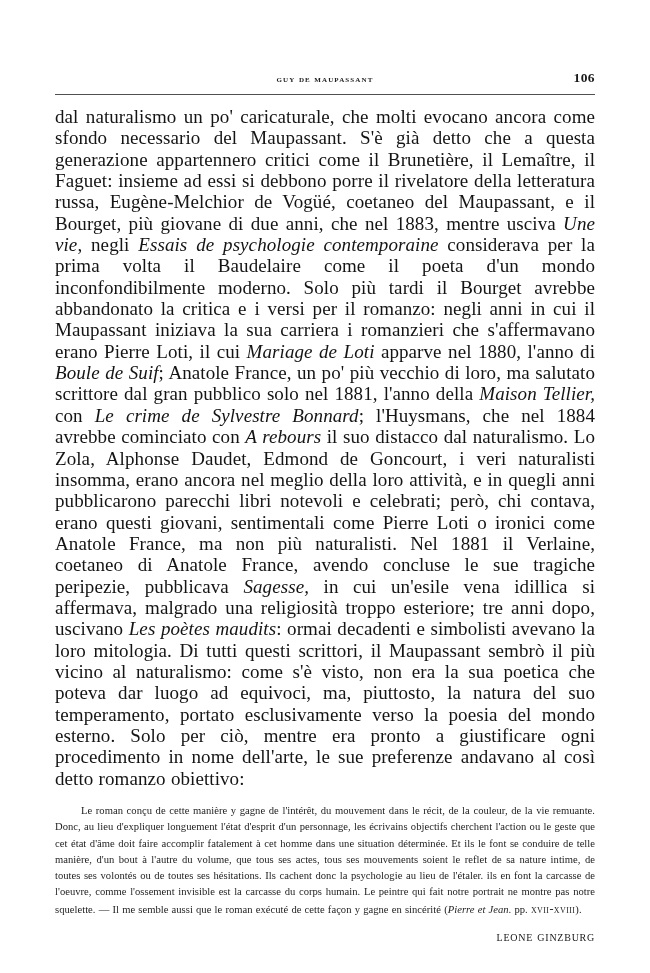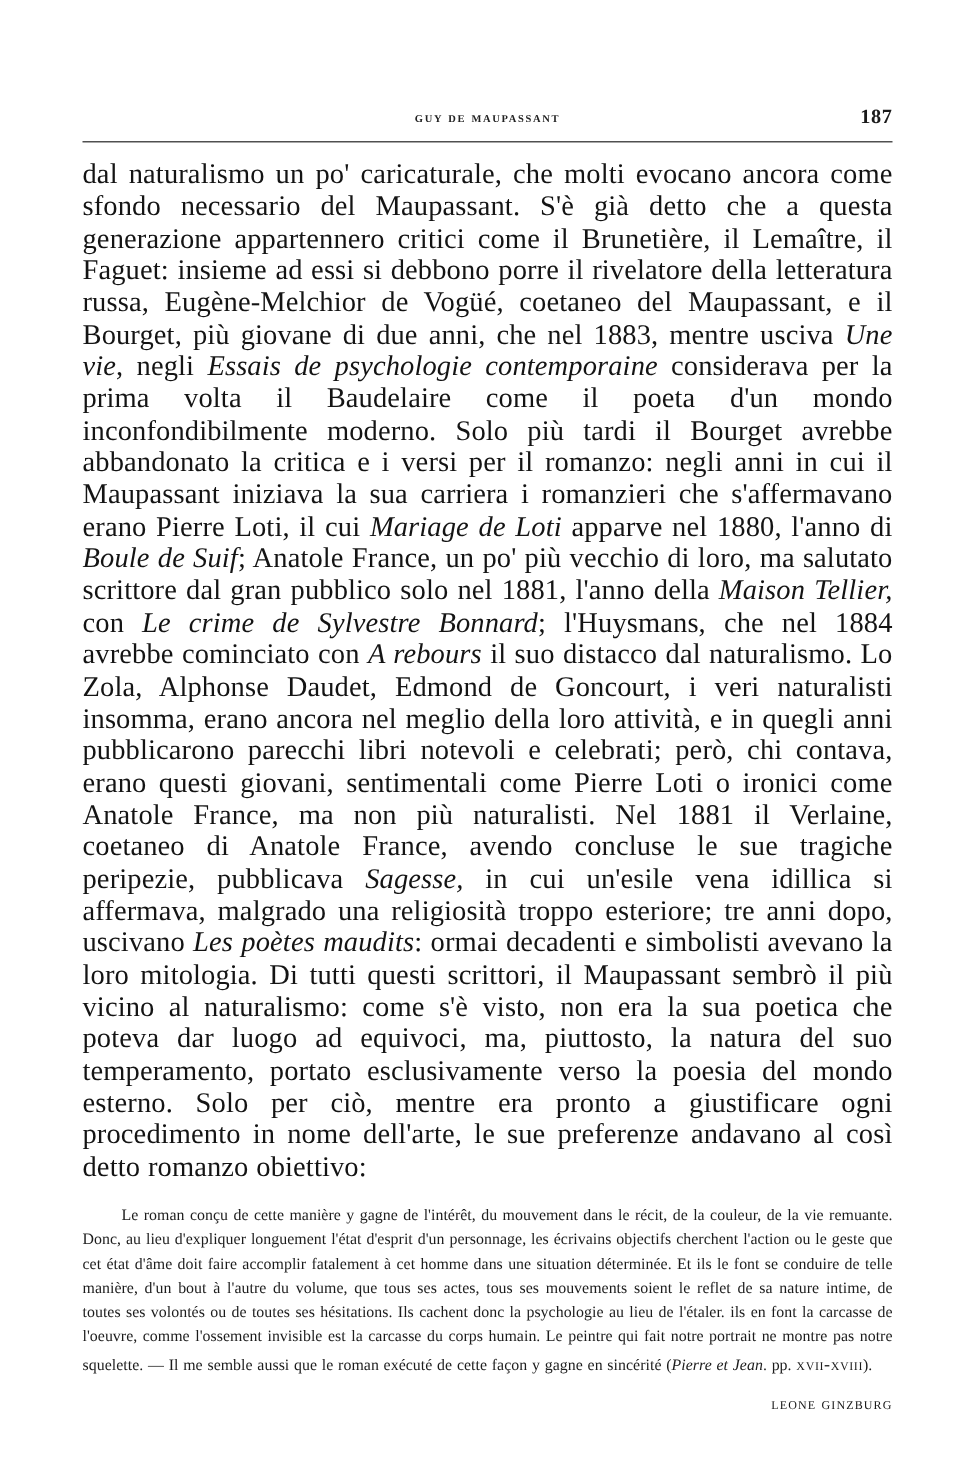--- a/index.html
+++ b/index.html
@@ -121,35 +121,35 @@
     color: #141414;
   }
   .final .indent {
     padding-left: 30px;
   }
 
   .signature {
     margin: 0;
     padding-top: 11px;
     text-align: right;
-    font-size: 11px;
+    font-size: 14px;
     font-variant: small-caps;
     text-transform: lowercase;
     letter-spacing: 0.75px;
     color: #171717;
   }
 </style>
 </head>
 <body>
 
 <div class="page">
 
   <div class="header-zone">
     <div class="running-head">GUY DE MAUPASSANT</div>
-    <div class="folio">187</div>
+    <div class="folio">106</div>
     <div class="head-rule"></div>
   </div>
 
   <div class="textblock">
 
     <p class="body"><span>dal naturalismo un po' caricaturale, che molti evocano ancora come sfondo necessario del Maupassant. S'è già detto che a questa generazione appartennero critici come il Brunetière, il Lemaître, il Faguet: insieme ad essi si debbono porre il rivelatore della letteratura russa, Eugène-Melchior de Vogüé, coetaneo del Maupassant, e il Bourget, più giovane di due anni, che nel 1883, mentre usciva </span><i>Une vie</i><span>, negli </span><i>Essais de psychologie contemporaine</i><span> considerava per la prima volta il Baudelaire come il poeta d'un mondo inconfondibilmente moderno. Solo più tardi il Bourget avrebbe abbandonato la critica e i versi per il romanzo: negli anni in cui il Maupassant iniziava la sua carriera i romanzieri che s'affermavano erano Pierre Loti, il cui </span><i>Mariage de Loti</i><span> apparve nel 1880, l'anno di </span><i>Boule de Suif</i><span>; Anatole France, un po' più vecchio di loro, ma salutato scrittore dal gran pubblico solo nel 1881, l'anno della </span><i>Maison Tellier,</i><span> con </span><i>Le crime de Sylvestre Bonnard</i><span>; l'Huysmans, che nel 1884 avrebbe cominciato con </span><i>A rebours</i><span> il suo distacco dal naturalismo. Lo Zola, Alphonse Daudet, Edmond de Goncourt, i veri naturalisti insomma, erano ancora nel meglio della loro attività, e in quegli anni pubblicarono parecchi libri notevoli e celebrati; però, chi contava, erano questi giovani, sentimentali come Pierre Loti o ironici come Anatole France, ma non più naturalisti. Nel 1881 il Verlaine, coetaneo di Anatole France, avendo concluse le sue tragiche peripezie, pubblicava </span><i>Sagesse,</i><span> in cui un'esile vena idillica si affermava, malgrado una religiosità troppo esteriore; tre anni dopo, uscivano </span><i>Les poètes maudits</i><span>: ormai decadenti e simbolisti avevano la loro mitologia. Di tutti questi scrittori, il Maupassant sembrò il più vicino al naturalismo: come s'è visto, non era la sua poetica che poteva dar luogo ad equivoci, ma, piuttosto, la natura del suo temperamento, portato esclusivamente verso la poesia del mondo esterno. Solo per ciò, mentre era pronto a giustificare ogni procedimento in nome dell'arte, le sue preferenze andavano al così detto romanzo obiettivo:</span></p>
 
     <p class="quote"><span class="lead">Le roman conçu de cette manière y gagne de l'intérêt, du mouvement dans le récit, de la couleur, de la vie remuante. Donc, au lieu d'expliquer longuement l'état d'esprit d'un personnage, les écrivains objectifs cherchent l'action ou le geste que cet état d'âme doit faire accomplir fatalement à cet homme dans une situation déterminée. Et ils le font se conduire de telle manière, d'un bout à l'autre du volume, que tous ses actes, tous ses mouvements soient le reflet de sa nature intime, de toutes ses volontés ou de toutes ses hésitations. Ils cachent donc la psychologie au lieu de l'étaler. ils en font la carcasse de l'oeuvre, comme l'ossement invisible est la carcasse du corps humain. Le peintre qui fait notre portrait ne montre pas notre squelette. — Il me semble aussi que le roman exécuté de cette façon y gagne en sincérité (</span><i>Pierre et Jean</i><span>. pp. </span><span class="sc">XVII-XVIII</span><span>).</span></p>
 
 

